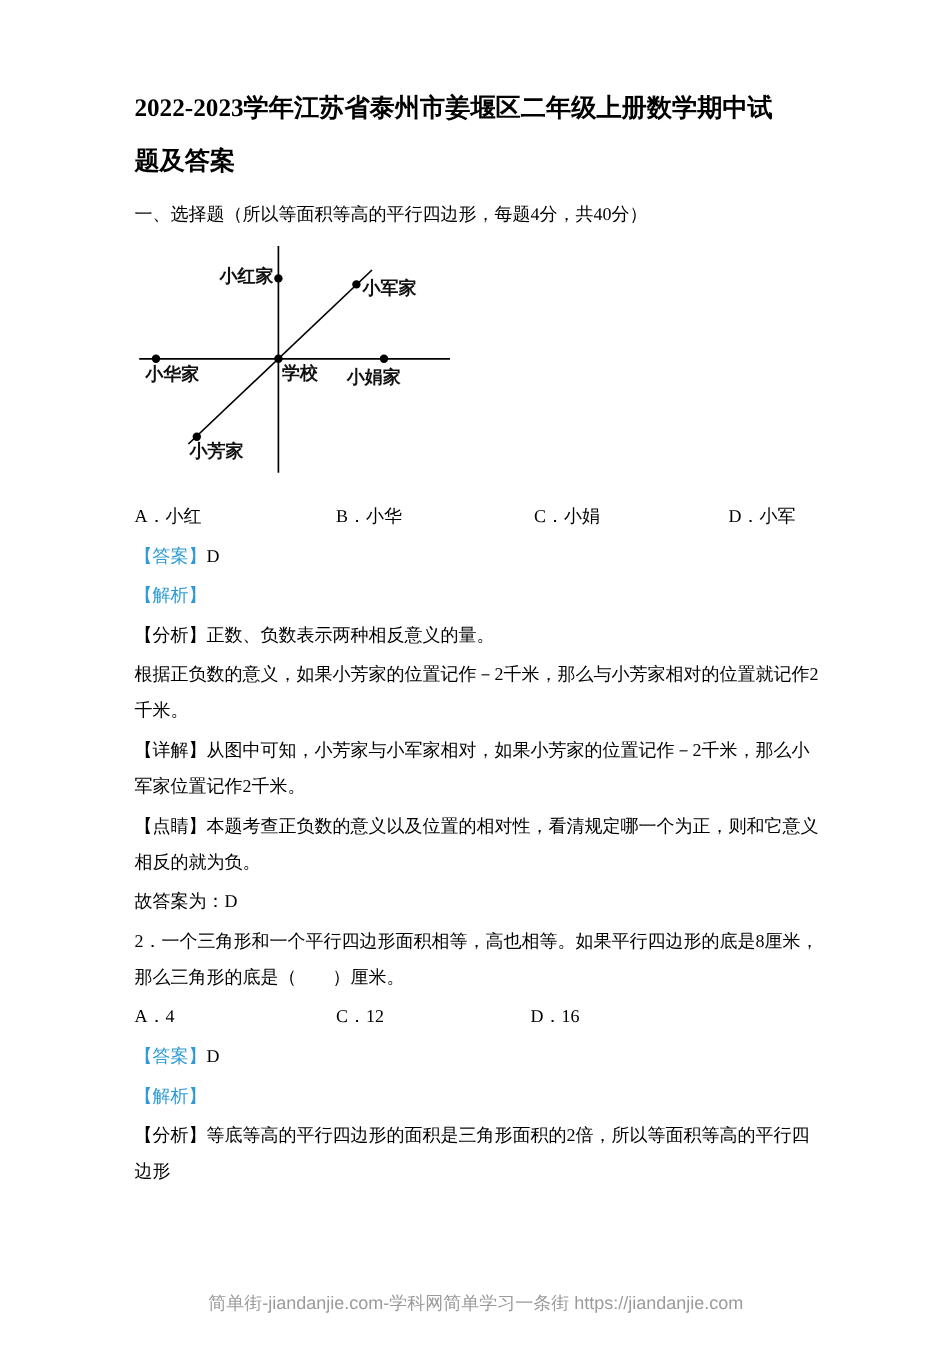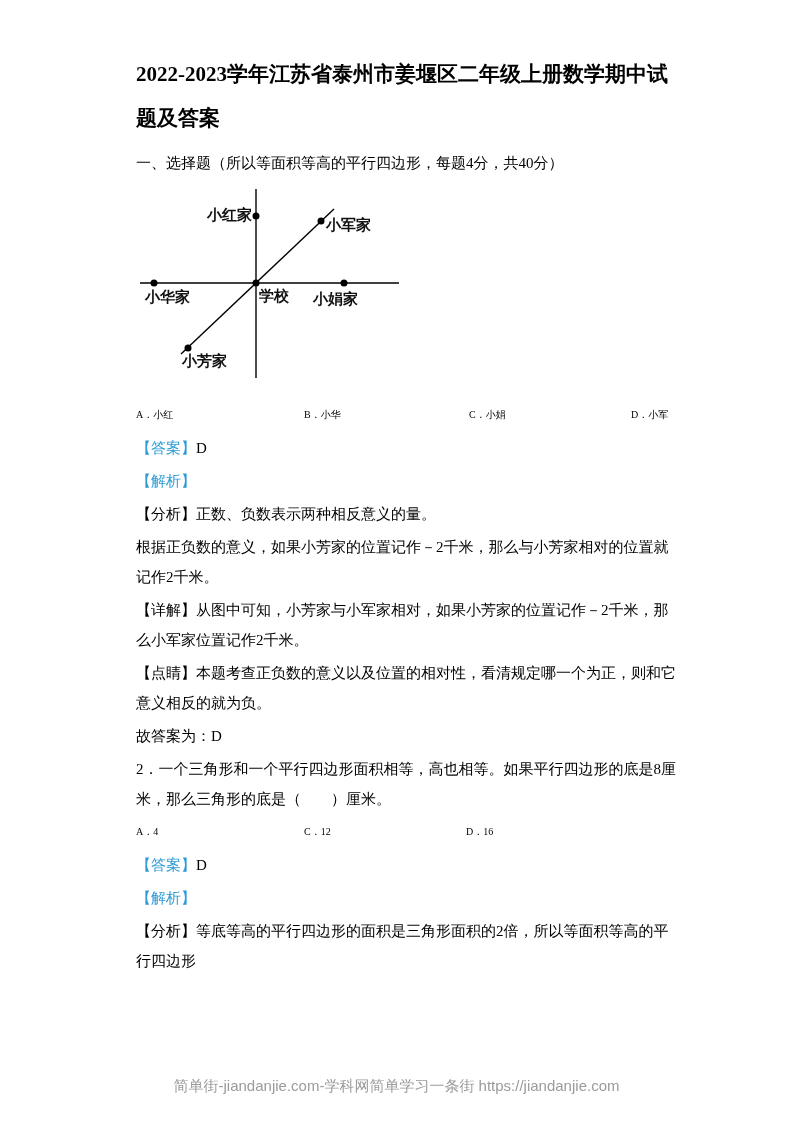--- a/index.html
+++ b/index.html
@@ -5,40 +5,40 @@
   html, body { margin: 0; padding: 0; }
   body {
     width: 793px;
     height: 1122px;
     background: #ffffff;
     color: #000000;
     font-family: "Liberation Serif", "DejaVu Serif", serif;
     position: relative;
     overflow: hidden;
   }
-  .content { padding: 52px 111px 0 112px; margin-left: 24px; }
+  .content { padding: 68px 111px 0 112px; }
 
   .title {
     font-size: 21px;
     font-weight: 700;
     line-height: 44px;
     margin: 0 0 8px 0;
   }
   .title-line { display: block; white-space: nowrap; }
 
   .para {
     font-size: 15px;
     line-height: 30px;
     margin: 3px 0;
   }
   .blue { color: #2e9bd6; }
 
   .options-row {
     display: flex;
-    font-size: 10px;
+    font-size: 15px;
     line-height: 30px;
     margin: 3px 0;
   }
   .opt-1 { width: 168px; }
   .opt-2 { width: 165px; }
   .opt-3 { width: 162px; }
   .opt-4 { flex: 1; }
 
   .diagram {
     position: relative;

